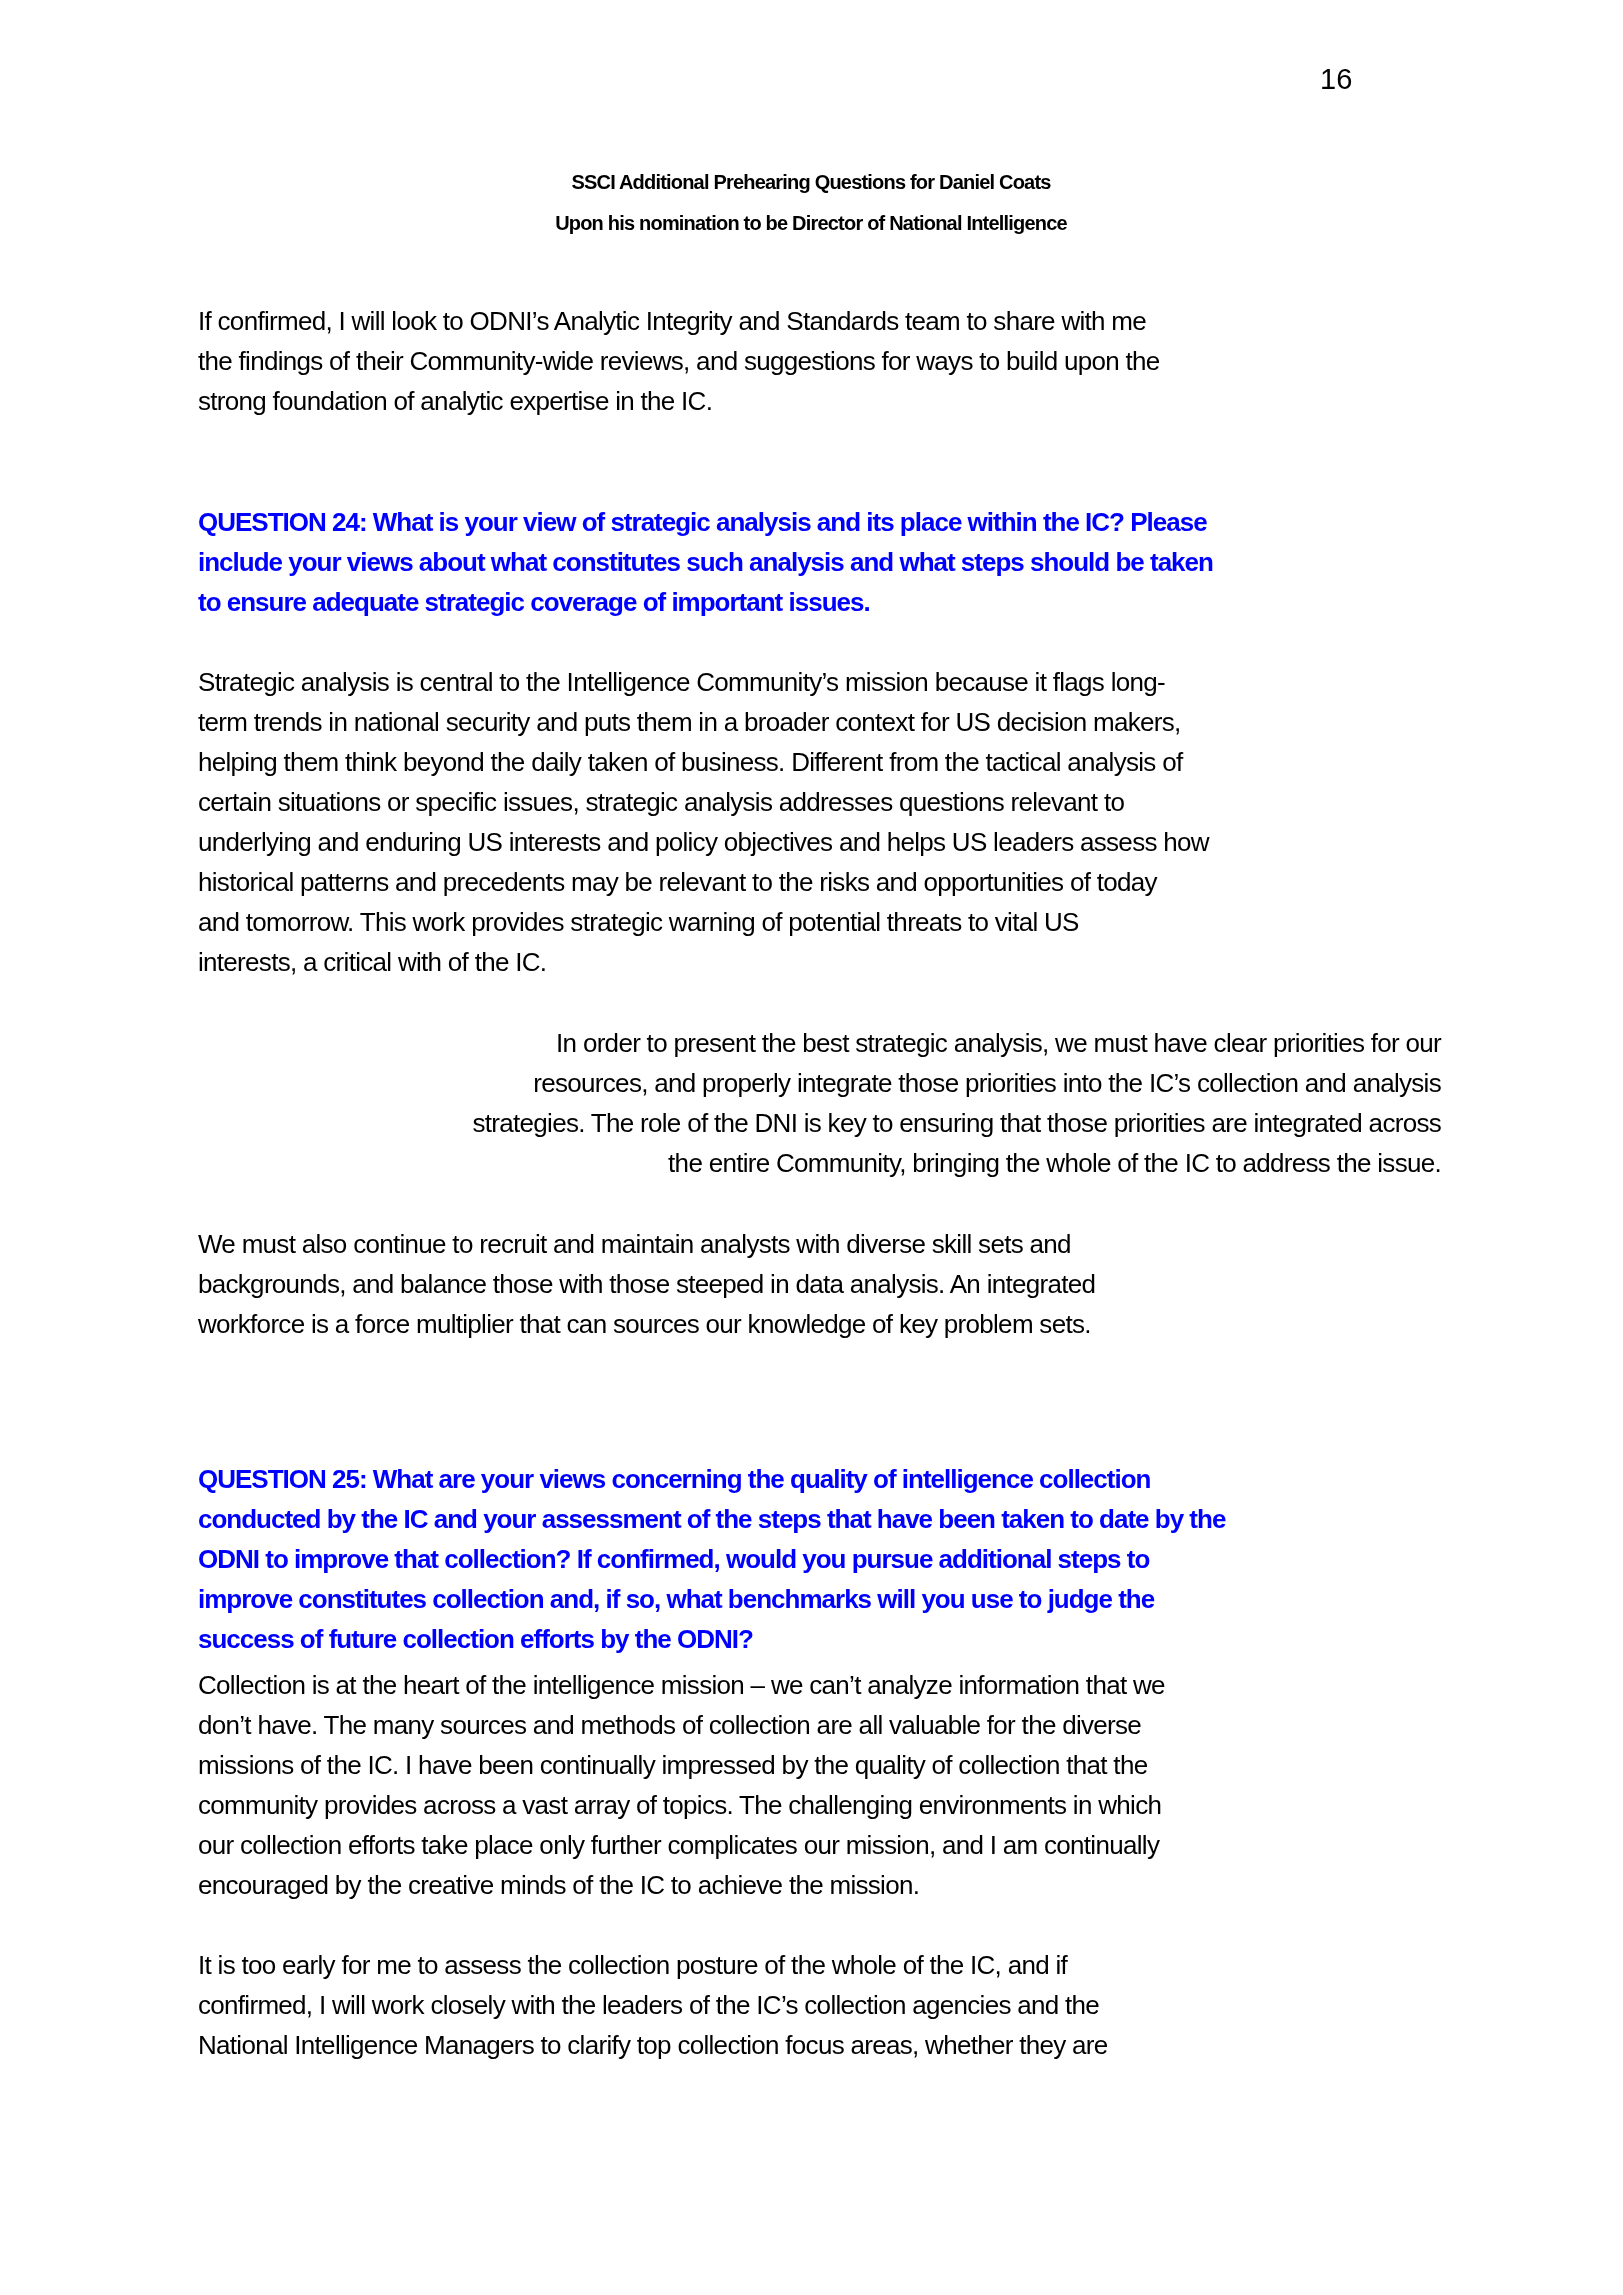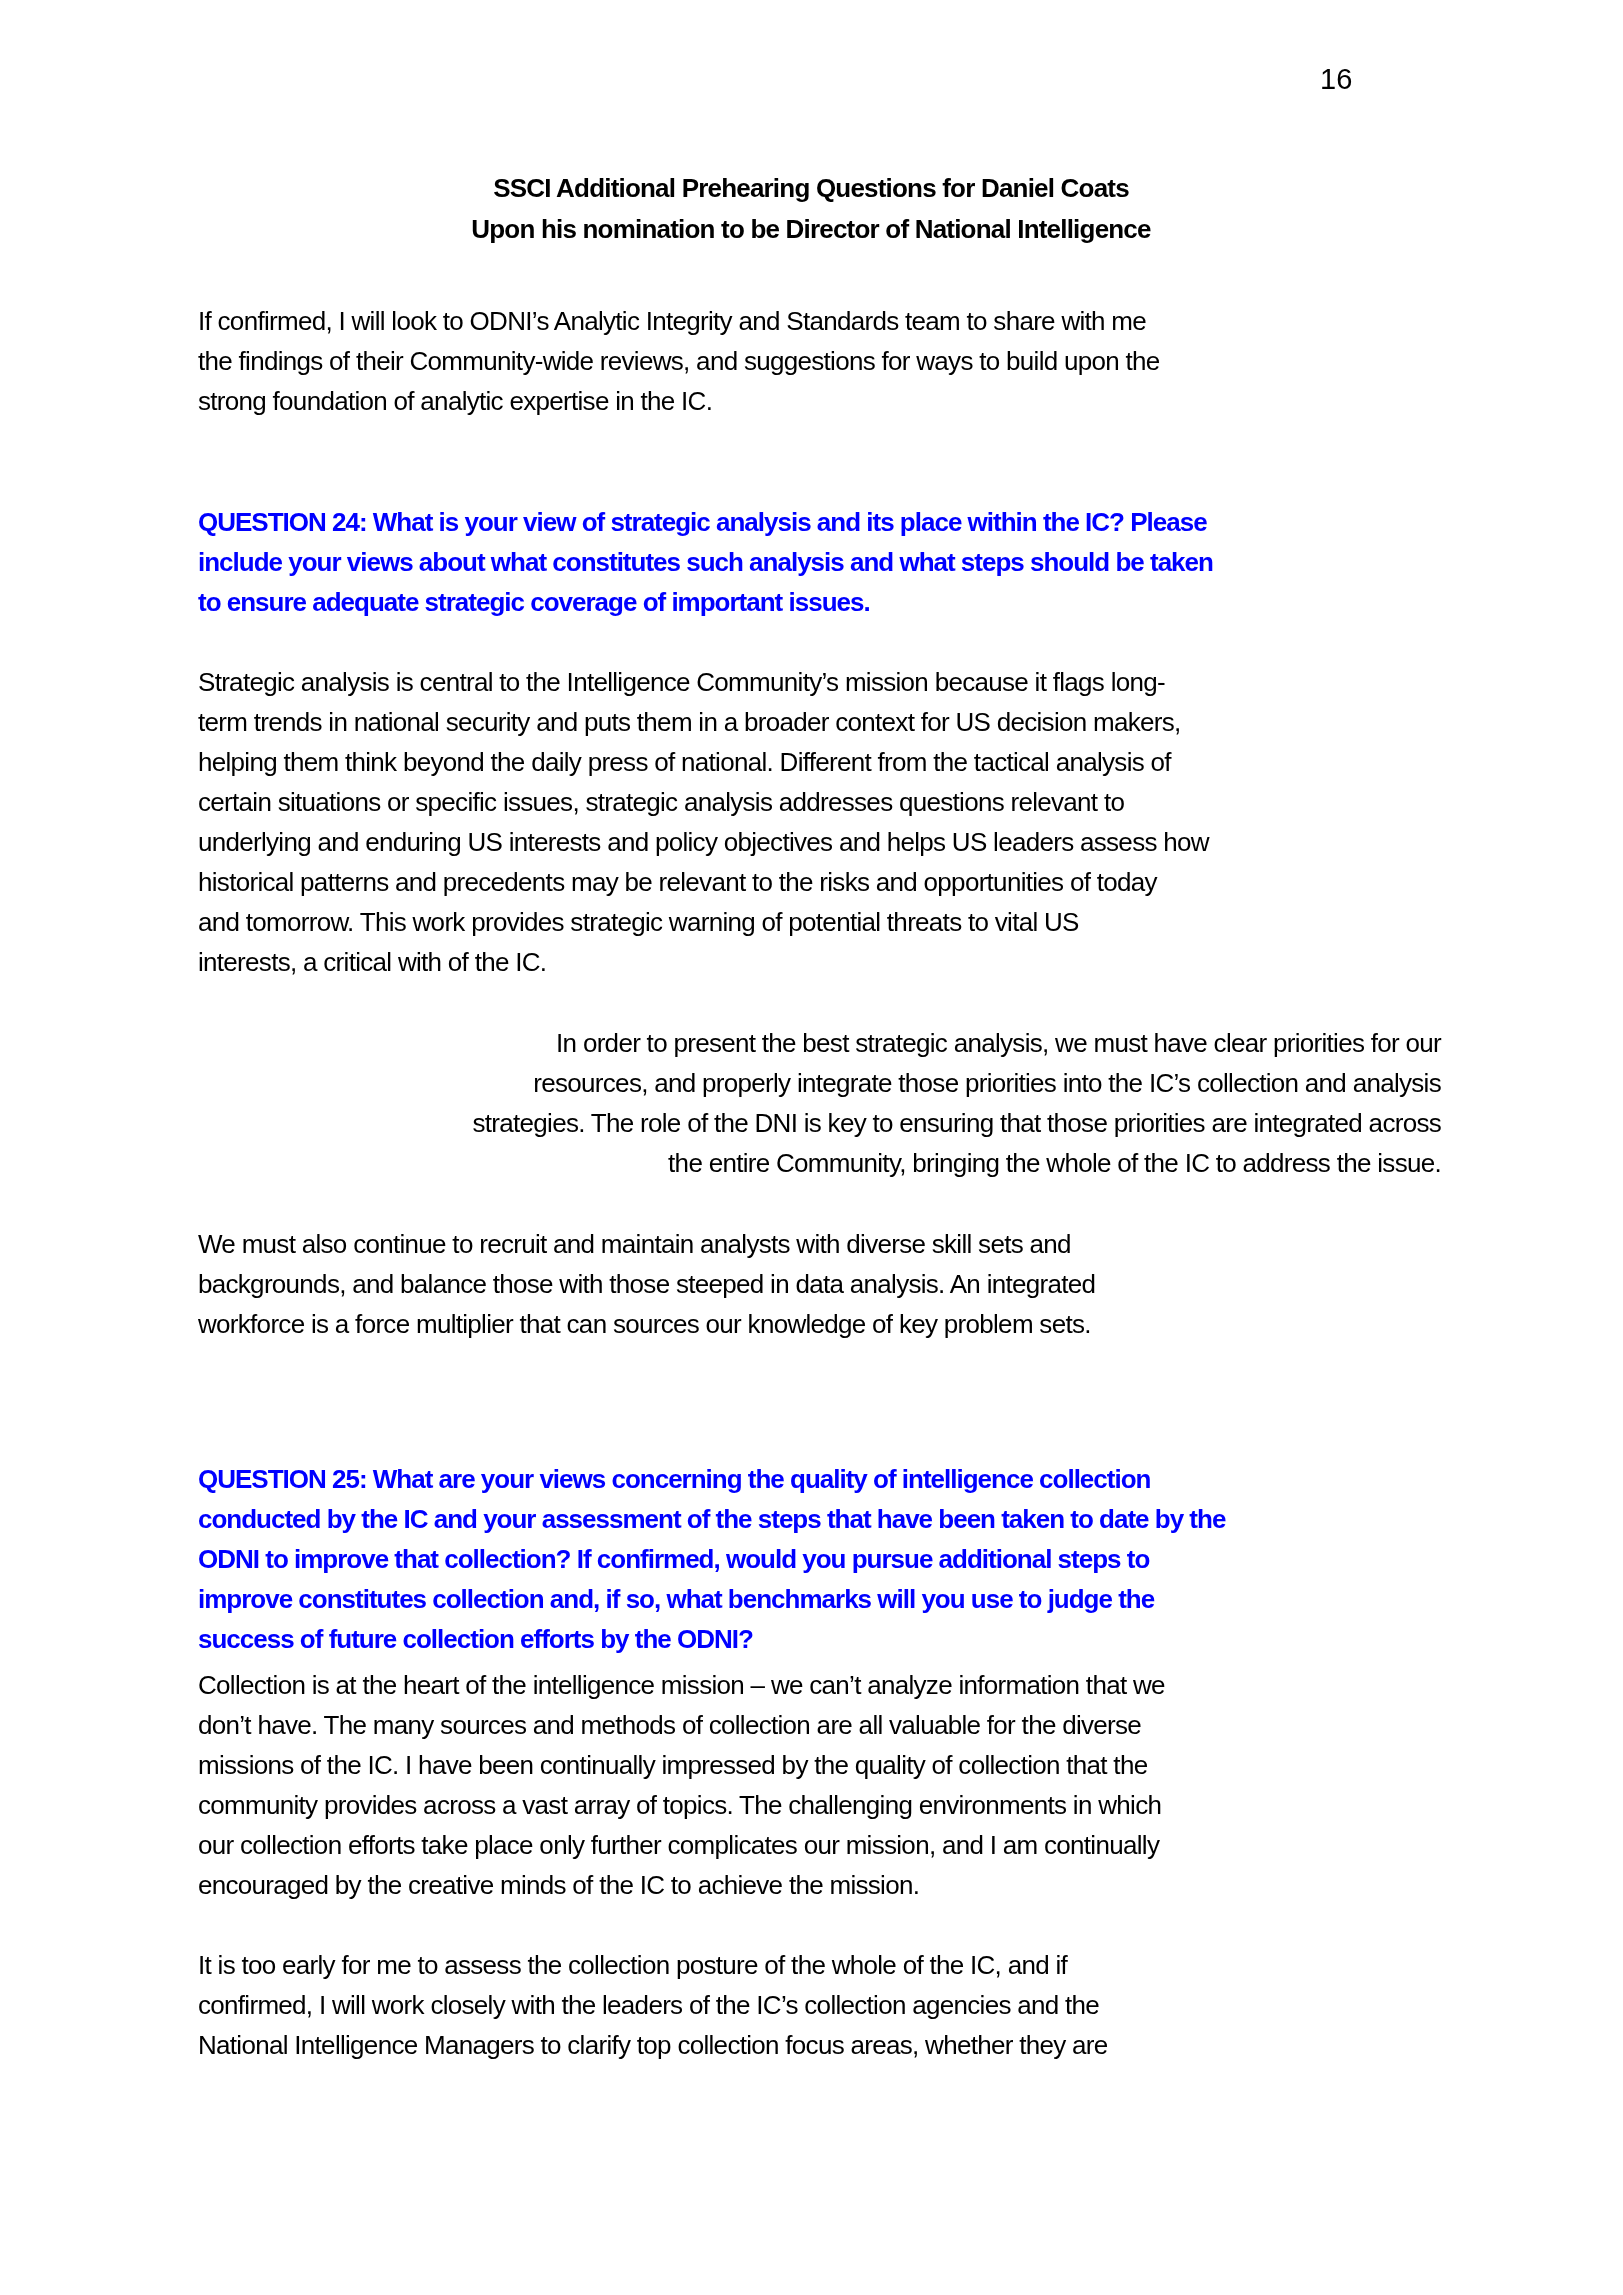--- a/index.html
+++ b/index.html
@@ -17,26 +17,26 @@
     }
     .page-number {
       position: absolute;
       top: 62px;
       left: 1320px;
       font-size: 29px;
       line-height: 34px;
     }
     .header {
       position: absolute;
-      top: 168px;
+      top: 162px;
       left: 196px;
       width: 1230px;
       text-align: center;
       font-weight: bold;
-      font-size: 26px;
+      font-size: 20px;
       line-height: 41px;
       letter-spacing: -0.8px;
     }
     .header div { white-space: nowrap; }
     .block {
       position: absolute;
       left: 198px;
       width: 1243px;
       font-size: 26px;
       line-height: 40px;
@@ -67,21 +67,21 @@
 
 <div class="block question" style="top: 502px; color: rgb(0, 0, 255);">
   <div class="line">QUESTION 24:  What is your view of strategic analysis and its place within the IC?  Please</div>
   <div class="line">include your views about what constitutes such analysis and what steps should be taken</div>
   <div class="line">to ensure adequate strategic coverage of important issues.</div>
 </div>
 
 <div class="block" style="top:662px;">
   <div class="line">Strategic analysis is central to the Intelligence Community’s mission because it flags long-</div>
   <div class="line">term trends in national security and puts them in a broader context for US decision makers,</div>
-  <div class="line">helping them think beyond the daily press of national.  Different from the tactical analysis of</div>
+  <div class="line">helping them think beyond the daily taken of business.  Different from the tactical analysis of</div>
   <div class="line">certain situations or specific issues, strategic analysis addresses questions relevant to</div>
   <div class="line">underlying and enduring US interests and policy objectives and helps US leaders assess how</div>
   <div class="line">historical patterns and precedents may be relevant to the risks and opportunities of today</div>
   <div class="line">and tomorrow.  This work provides strategic warning of potential threats to vital US</div>
   <div class="line">interests, a critical with of the IC.</div>
 </div>
 
 <div class="block" style="top:1023px;text-align:right;">
   <div class="line">In order to present the best strategic analysis, we must have clear priorities for our</div>
   <div class="line">resources, and properly integrate those priorities into the IC’s collection and analysis</div>

